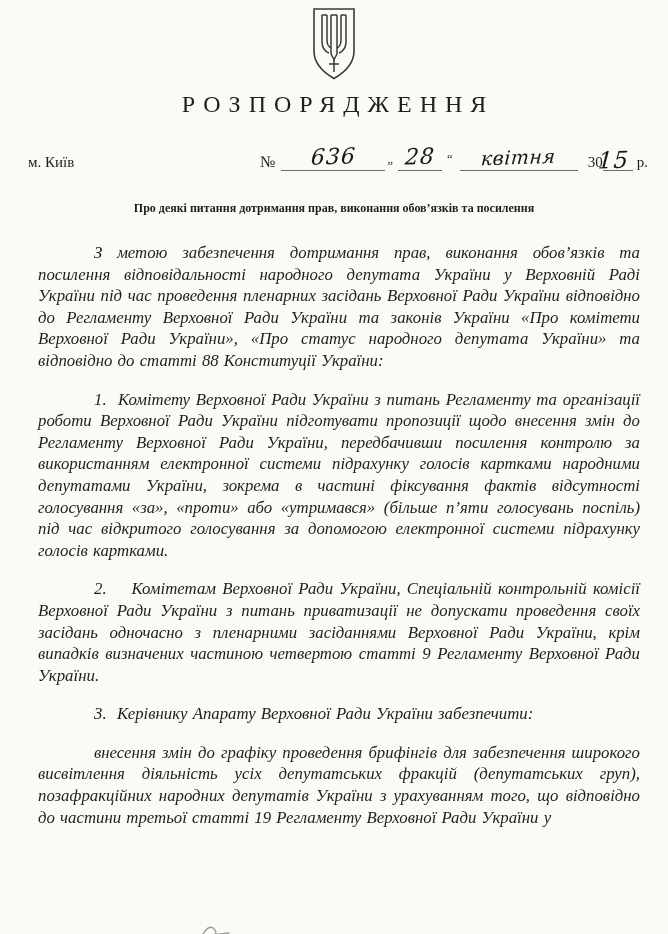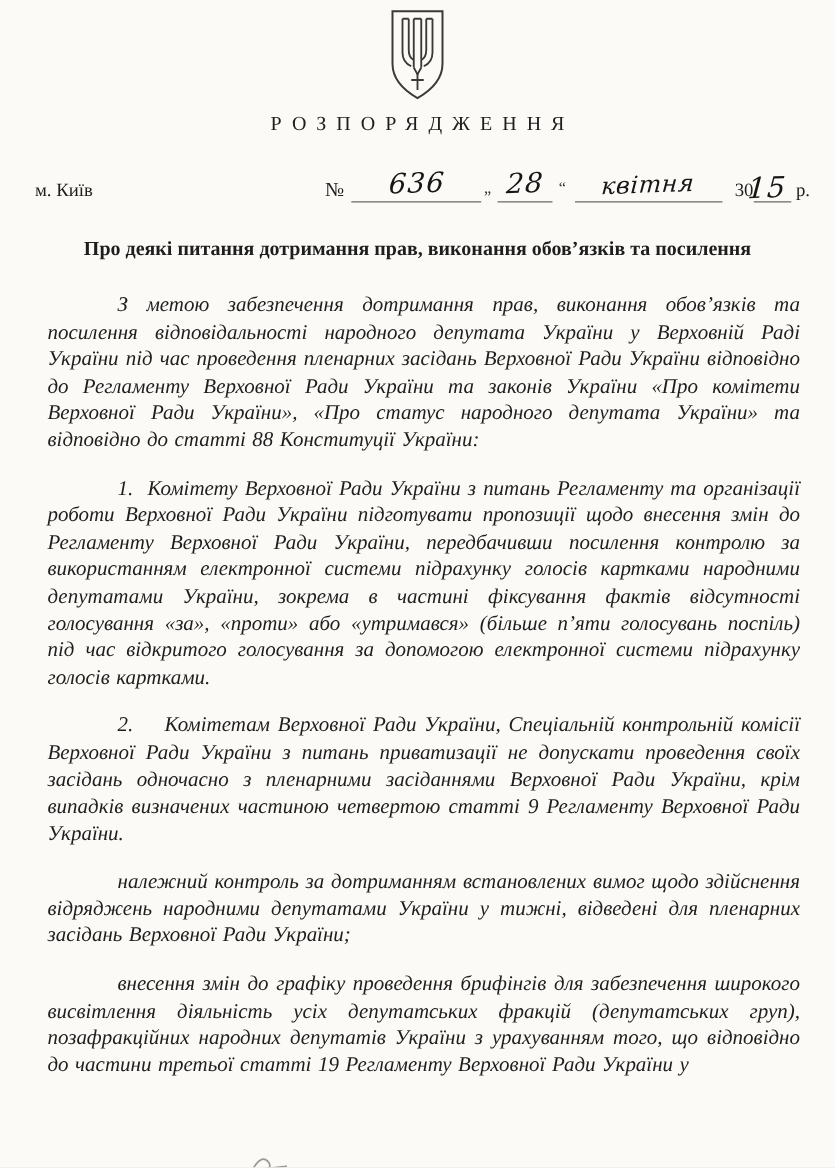--- a/index.html
+++ b/index.html
@@ -15,21 +15,21 @@
   }
   .emblem {
     margin: 6px auto 0;
     width: 66px;
     height: 76px;
     text-align: center;
   }
   .doc-title {
     margin: 9px 0 0;
     text-align: center;
-    font-size: 16px;
+    font-size: 24px;
     font-weight: 400;
     letter-spacing: 8px;
     text-indent: 8px; 
   }
   .doc-subtitle {
     margin: 11px 0 0;
     text-align: center;
     font-size: 19px;
     font-weight: 400;
     letter-spacing: 1.5px;
@@ -71,21 +71,21 @@
   }
   .hand.month-hand { font-size: 19px; letter-spacing: 0.5px; }
   .hand.year-hand  { font-size: 23px; margin-left: -8px; position: relative; top: 3px; }
   .quote { font-size: 13px; color: #333; padding: 0 2px; position: relative; top: -4px; }
   .typed { font-size: 15px; }
   .num-sign { font-size: 16px; }
   .subject {
     margin: 26px 30px 0;
     text-align: center;
     font-weight: 700;
-    font-size: 16px;
+    font-size: 12px;
     line-height: 23px;
   }
   .body-text {
     margin: 22px 28px 0 38px;
     font-size: 16.8px;
     line-height: 21.6px;
     text-align: justify;
     word-spacing: 1px;
   }
   .para {
@@ -138,21 +138,21 @@
   </div>
 
   <div class="subject">
     <div>Про деякі питання дотримання прав, виконання обов’язків та посилення</div>
   </div>
 
   <div class="body-text">
     <p class="para">З метою забезпечення дотримання прав, виконання обов’язків та посилення відповідальності народного депутата України у Верховній Раді України під час проведення пленарних засідань Верховної Ради України відповідно до Регламенту Верховної Ради України та законів України «Про комітети Верховної Ради України», «Про статус народного депутата України» та відповідно до статті 88 Конституції України:</p>
     <p class="para">1.&nbsp;&nbsp;Комітету Верховної Ради України з питань Регламенту та організації роботи Верховної Ради України підготувати пропозиції щодо внесення змін до Регламенту Верховної Ради України, передбачивши посилення контролю за використанням електронної системи підрахунку голосів картками народними депутатами України, зокрема в частині фіксування фактів відсутності голосування «за», «проти» або «утримався» (більше п’яти голосувань поспіль) під час відкритого голосування за допомогою електронної системи підрахунку голосів картками.</p>
     <p class="para">2.&nbsp;&nbsp;&nbsp;&nbsp;Комітетам Верховної Ради України, Спеціальній контрольній комісії Верховної Ради України з питань приватизації не допускати проведення своїх засідань одночасно з пленарними засіданнями Верховної Ради України, крім випадків визначених частиною четвертою статті 9 Регламенту Верховної Ради України.</p>
-    <p class="para">належний контроль за дотриманням встановлених вимог щодо здійснення відряджень народними депутатами України у тижні, відведені для пленарних засідань Верховної Ради України;</p>
+    <p class="para">3.&nbsp;&nbsp;Керівнику Апарату Верховної Ради України забезпечити:</p>
     <p class="para">внесення змін до графіку проведення брифінгів для забезпечення широкого висвітлення діяльність усіх депутатських фракцій (депутатських груп), позафракційних народних депутатів України з урахуванням того, що відповідно до частини третьої статті 19 Регламенту Верховної Ради України у</p>
   </div>
 
   <svg class="pen-mark" width="40" height="14" viewBox="0 0 40 14">
     <path d="M3 12 q7 -11 12 -4 q3 5 -4 5 l18 -2" fill="none" stroke="#9b9b96" stroke-width="1.4" stroke-linecap="round"></path>
   </svg>
 
 </div>
 
 </body></html>

